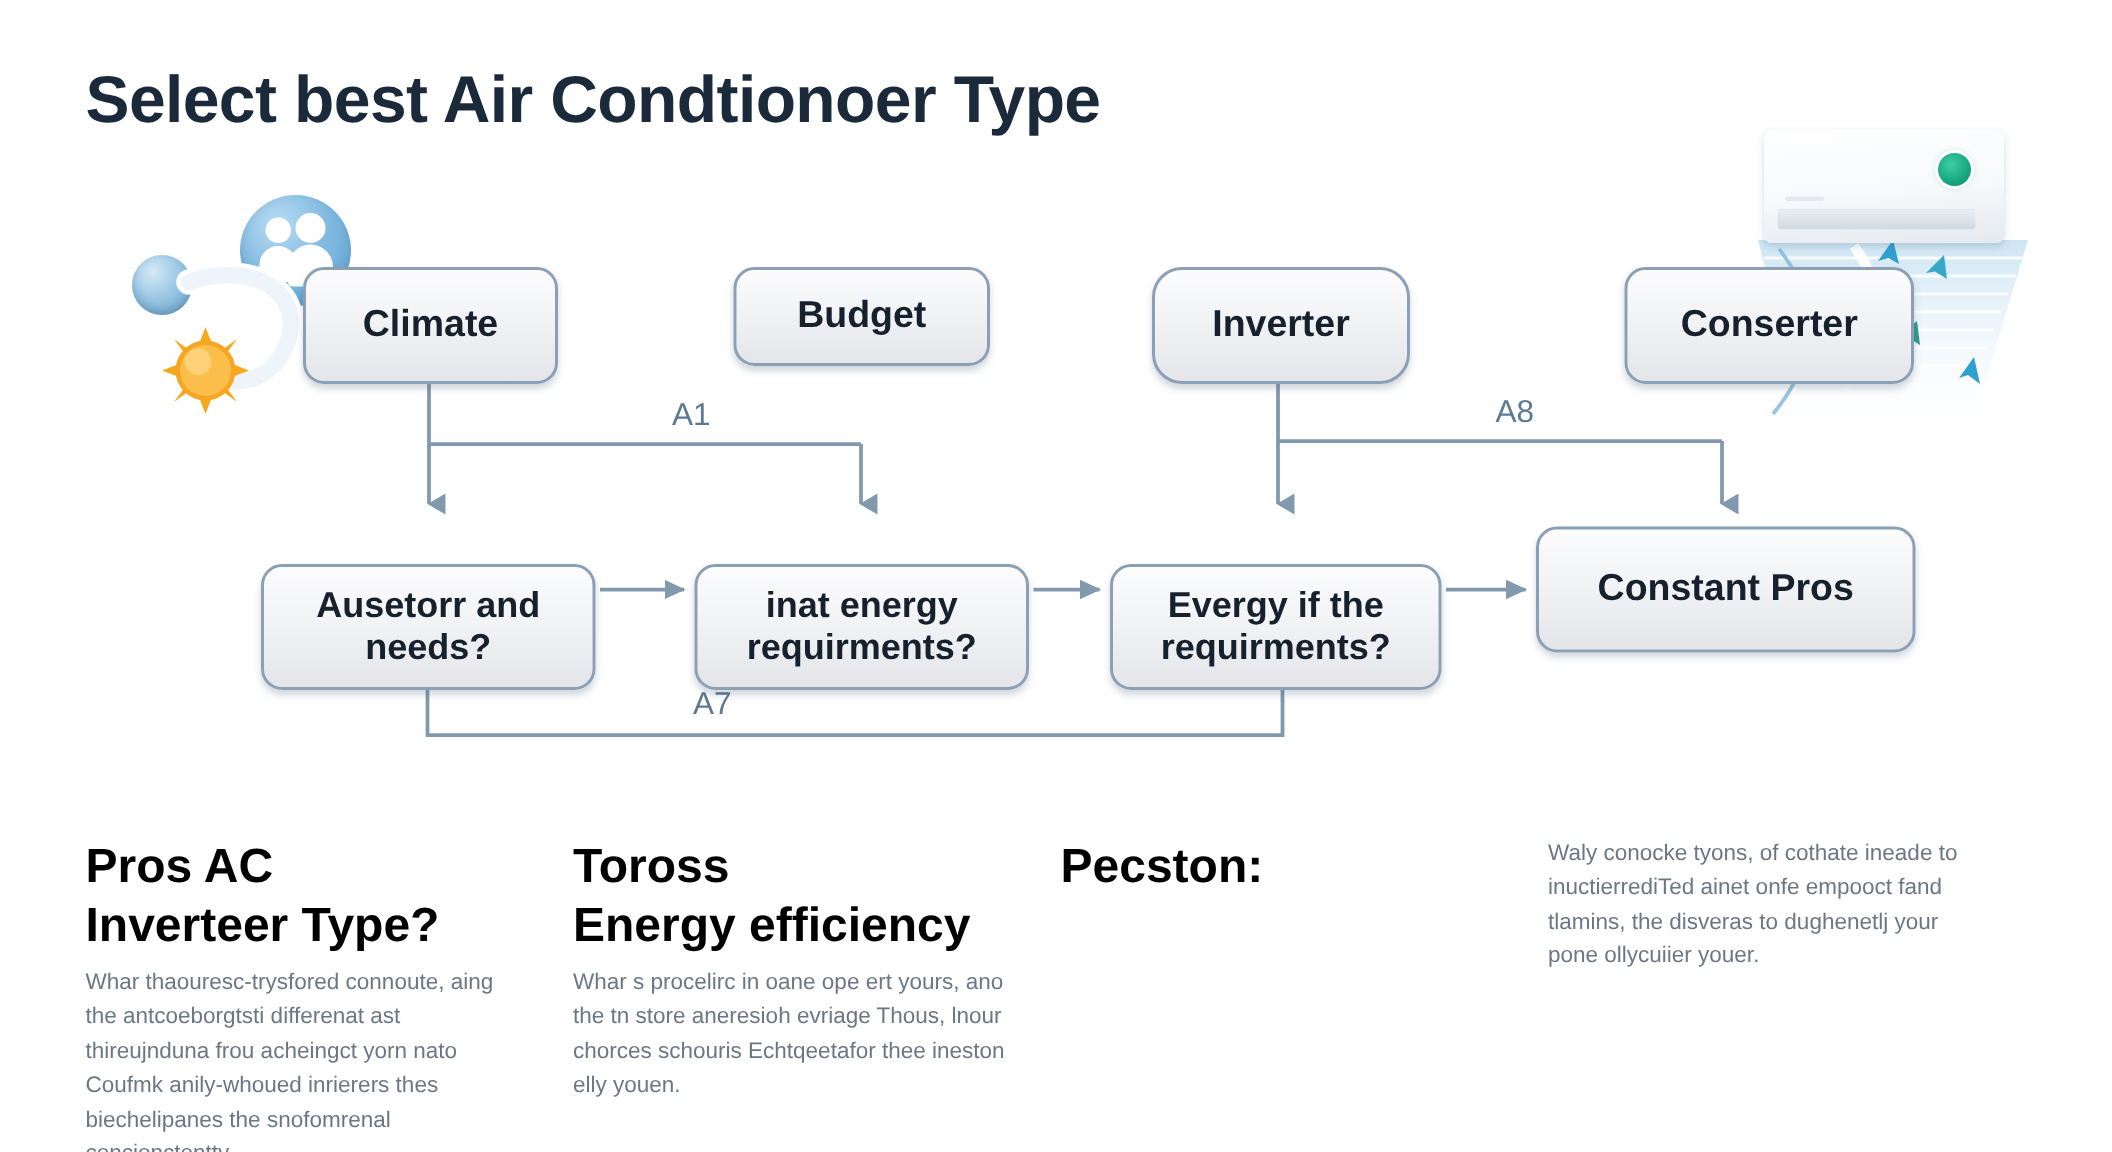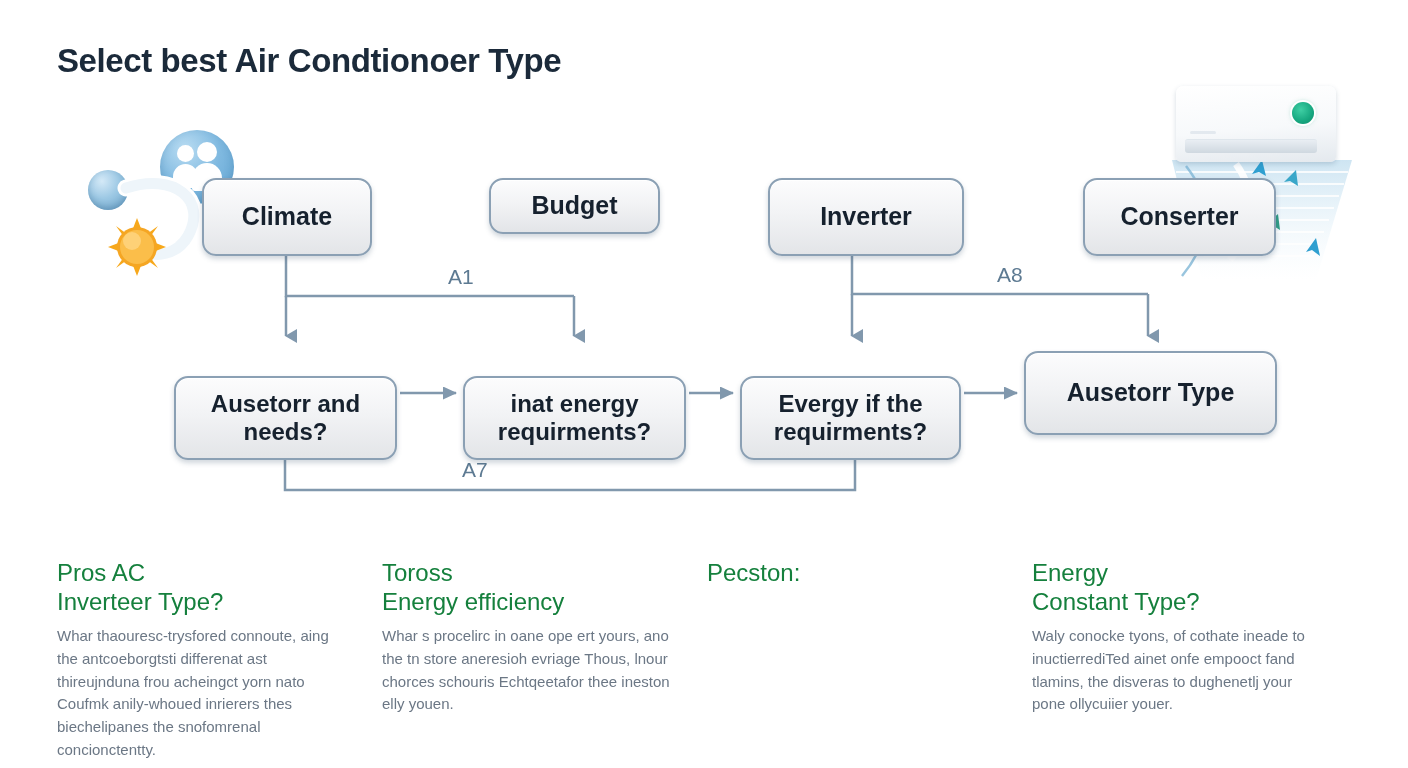--- a/index.html
+++ b/index.html
@@ -14,21 +14,21 @@
     overflow: hidden;
     font-family: "Liberation Sans", sans-serif;
     color: #1d2b3a;
   }
 
   
   .page-title {
     position: absolute;
     left: 57px;
     top: 42px;
-    font-size: 33px;
+    font-size: 44px;
     font-weight: bold;
     letter-spacing: -0.4px;
     color: #1b2a3a;
     white-space: nowrap;
     text-align: center;
   }
 
   
   .deco-cluster {
     position: absolute;
@@ -163,22 +163,22 @@
     font-size: 25px;
     font-weight: bold;
     color: #16212e;
     line-height: 1.18;
     padding: 0 10px;
   }
   .flow-box.two-line { font-size: 24px; margin-top: 25px; }
 
   
   #box-climate   { left: 202px;  top: 178px; width: 170px; height: 78px; }
-  #box-budget    { left: 489px;  top: 178px; width: 171px; height: 56px; }
-  #box-inverter  { left: 768px;  top: 178px; width: 196px; height: 78px; }
+  #box-budget    { left: 489px;  top: 178px; width: 171px; height: 66px; }
+  #box-inverter  { left: 768px;  top: 178px; width: 172px; height: 78px; border-radius: 20px; }
   #box-conserter { left: 1047px; top: 178px; width: 193px; height: 78px; margin-left: 36px; }
 
   
   #box-q1 { left: 174px;  top: 351px; width: 223px; height: 84px; }
   #box-q2 { left: 463px;  top: 351px; width: 223px; height: 84px; }
   #box-q3 { left: 740px;  top: 351px; width: 221px; height: 84px; }
   #box-q4 { left: 1024px; top: 351px; width: 253px; height: 84px; }
 
   
   .connectors {
@@ -203,23 +203,23 @@
   .columns {
     position: absolute;
     left: 57px;
     top: 558px;
     width: 1300px;
     display: flex;
     gap: 0px;
   }
   .col { width: 325px; padding-right: 32px; box-sizing: border-box; }
   .col-heading {
-    font-size: 24px;
-    font-weight: normal;
-    color: #15803d;
+    font-size: 32px;
+    font-weight: bold;
+    color: #000000;
     line-height: 1.21;
     margin-bottom: 9px;
     white-space: pre-line;
   }
   .col-body {
     font-size: 15px;
     color: #6b7785;
     line-height: 1.52;
   }
 </style>
@@ -335,34 +335,32 @@
 <div class="flow-box" id="box-budget">Budget</div>
 <div class="flow-box" id="box-inverter">Inverter</div>
 <div class="flow-box" id="box-conserter">Conserter</div>
 
 <div class="flow-box two-line" id="box-q1">Ausetorr and
 needs?</div>
 <div class="flow-box two-line" id="box-q2">inat energy
 requirments?</div>
 <div class="flow-box two-line" id="box-q3">Evergy if the
 requirments?</div>
-<div class="flow-box" id="box-q4">Ausetorr Type</div>
+<div class="flow-box" id="box-q4">Constant Pros</div>
 
 <div class="columns">
   <div class="col">
     <div class="col-heading">Pros AC
 Inverteer Type?</div>
     <div class="col-body">Whar thaouresc-trysfored connoute, aing the antcoeborgtsti differenat ast thireujnduna frou acheingct yorn nato Coufmk anily-whoued inrierers thes biechelipanes the snofomrenal concionctentty.</div>
   </div>
   <div class="col">
     <div class="col-heading">Toross
 Energy efficiency</div>
     <div class="col-body">Whar s procelirc in oane ope ert yours, ano the tn store aneresioh evriage Thous, lnour chorces schouris Echtqeetafor thee ineston elly youen.</div>
   </div>
   <div class="col">
     <div class="col-heading">Pecston:</div>
   </div>
   <div class="col">
-    <div class="col-heading">Energy
-Constant Type?</div>
     <div class="col-body">Waly conocke tyons, of cothate ineade to inuctierrediTed ainet onfe empooct fand tlamins, the disveras to dughenetlj your pone ollycuiier youer.</div>
   </div>
 </div>
 
 </body></html>

